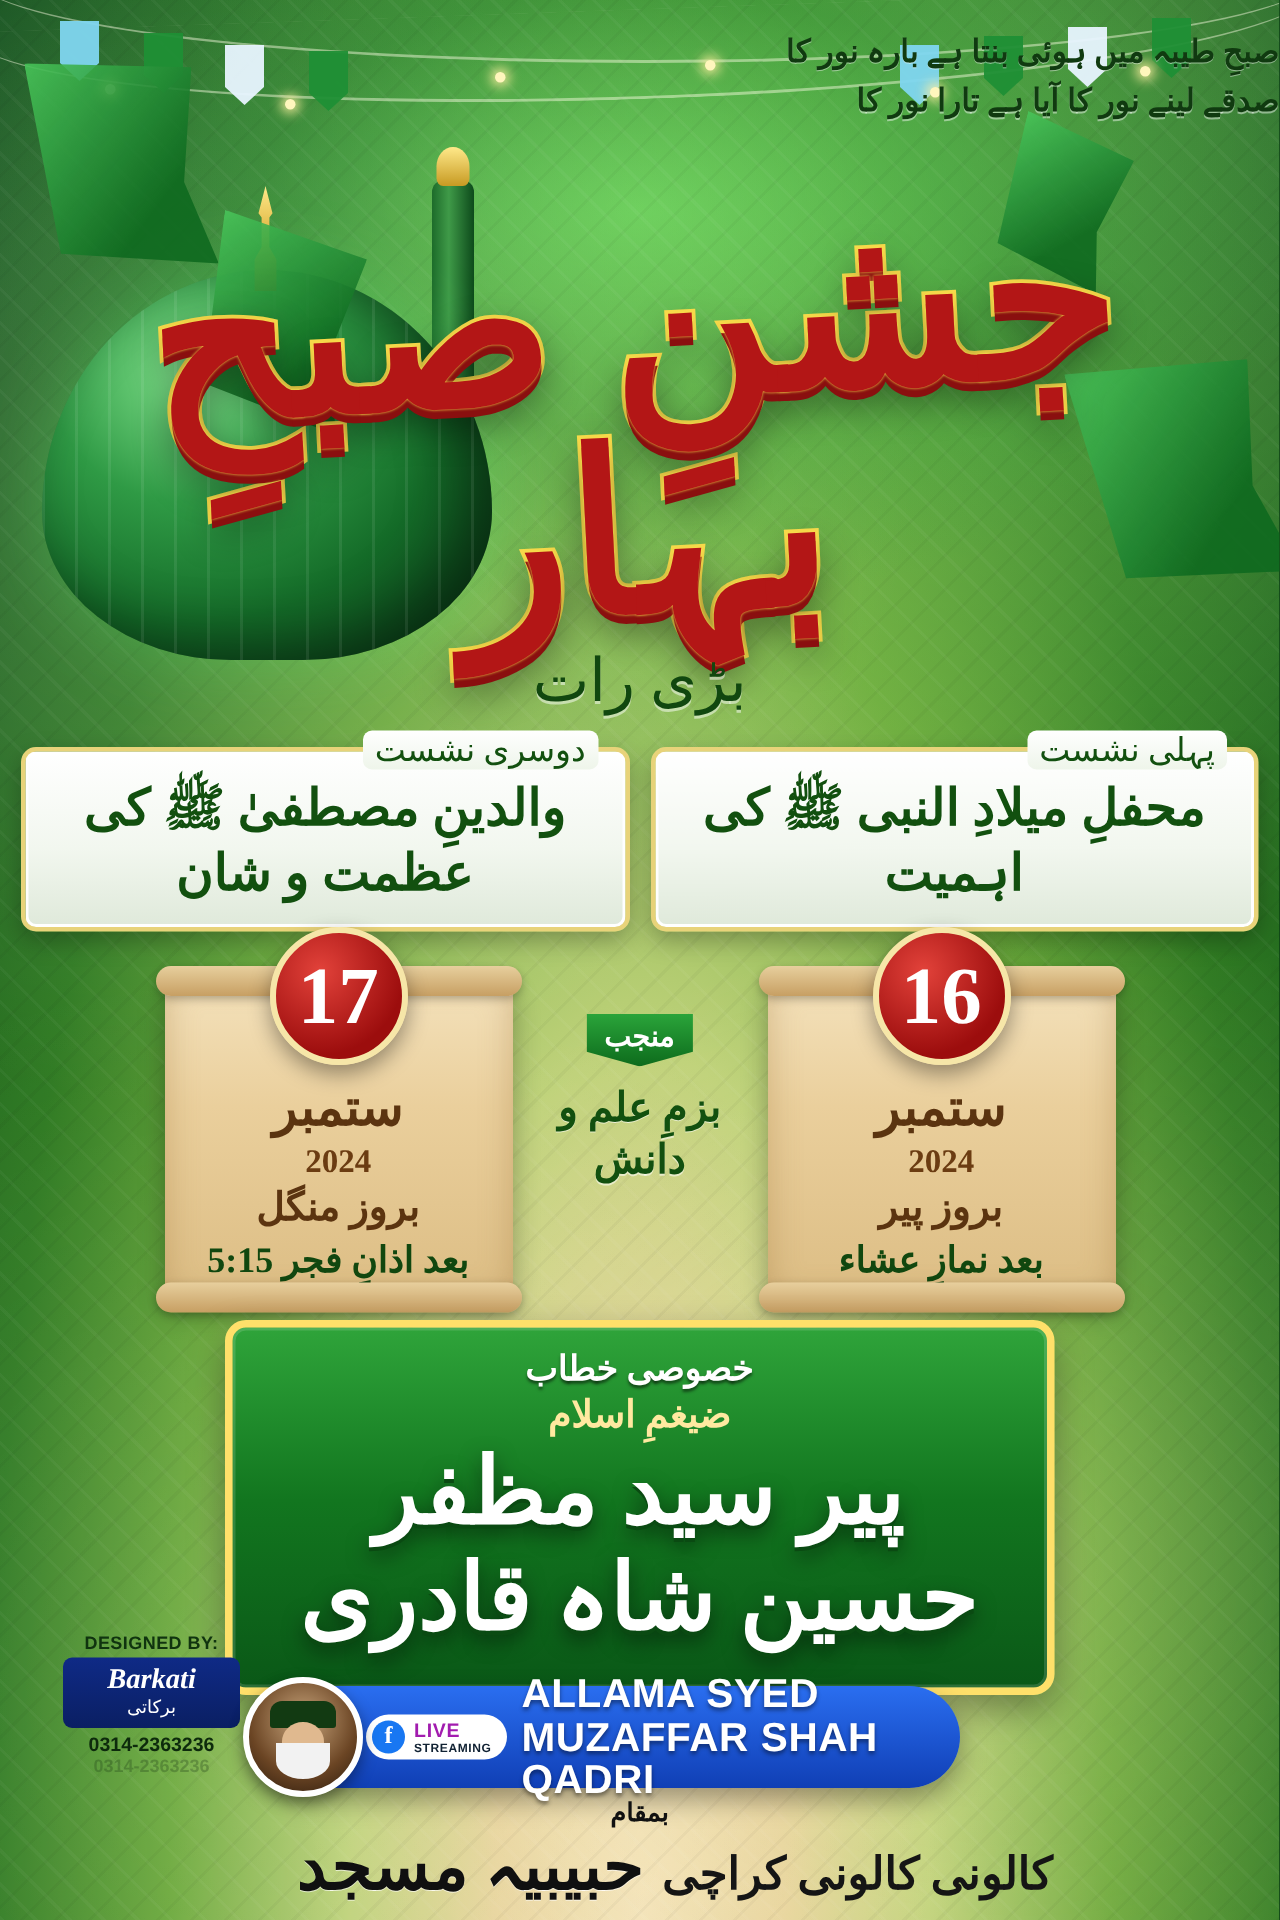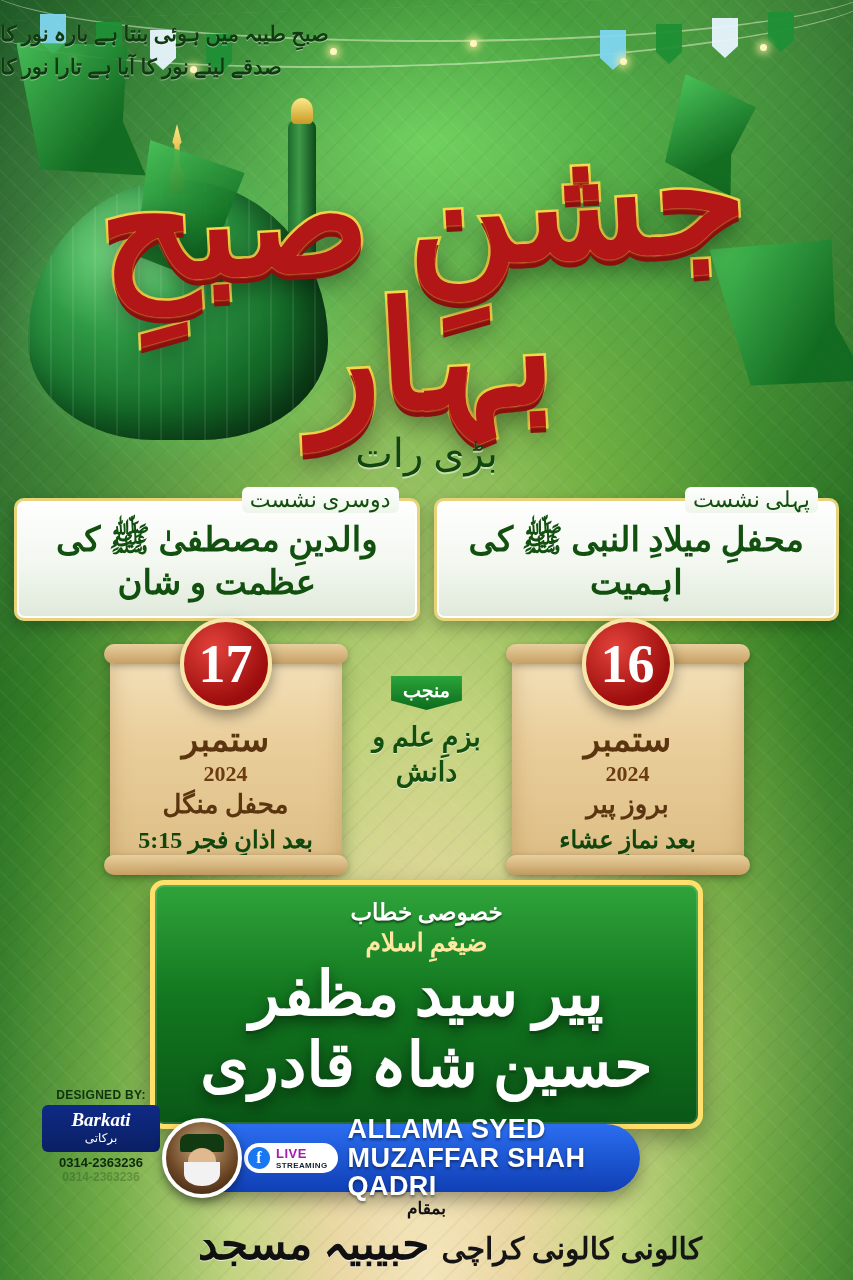--- a/index.html
+++ b/index.html
@@ -100,21 +100,21 @@
   .gf1 { left: 26px; top: 34px; transform: rotate(-8deg); }
   .gf2 { left: 132px; top: 140px; transform: rotate(10deg) scale(.9); }
   .gf3 { right: 10px; top: 240px; transform: rotate(-14deg) scale(1.1); }
   .gf4 { right: 90px; top: 60px; transform: rotate(16deg) scale(.7); }
 
   
   .layer { position: absolute; inset: 0; }
 
   .couplet {
     position: absolute; top: 18px; left: 0; right: 0;
-    text-align: left;
+    text-align: right;
     direction: rtl;
     color: #103a10;
     font-family: "Liberation Serif", serif;
     font-weight: bold;
     line-height: 1.55;
     font-size: 21px;
     text-shadow: 0 1px 0 rgba(255,255,255,.45);
   }
   .couplet span { display: block; }
 
@@ -470,21 +470,21 @@
 
       <div class="scroll-mid">
         <div class="mid-flag">منجب</div>
         <div class="mid-text">بزمِ علم و دانش</div>
       </div>
 
       <div class="scroll">
         <div class="day-badge">17</div>
         <div class="scroll-month">ستمبر</div>
         <div class="scroll-year">2024</div>
-        <div class="scroll-month" style="font-size:26px;margin-top:2px">محفل منگل</div>
+        <div class="scroll-month" style="font-size:26px;margin-top:2px">بروز منگل</div>
         <div class="scroll-time">بعد اذانِ فجر 5:15</div>
       </div>
 
     </div>
 
     <div class="speaker-panel">
       <div class="speaker-kicker">خصوصی خطاب</div>
       <div class="speaker-pre">ضیغمِ اسلام</div>
       <div class="speaker-name">پیر سید مظفر حسین شاہ قادری</div>
     </div>

